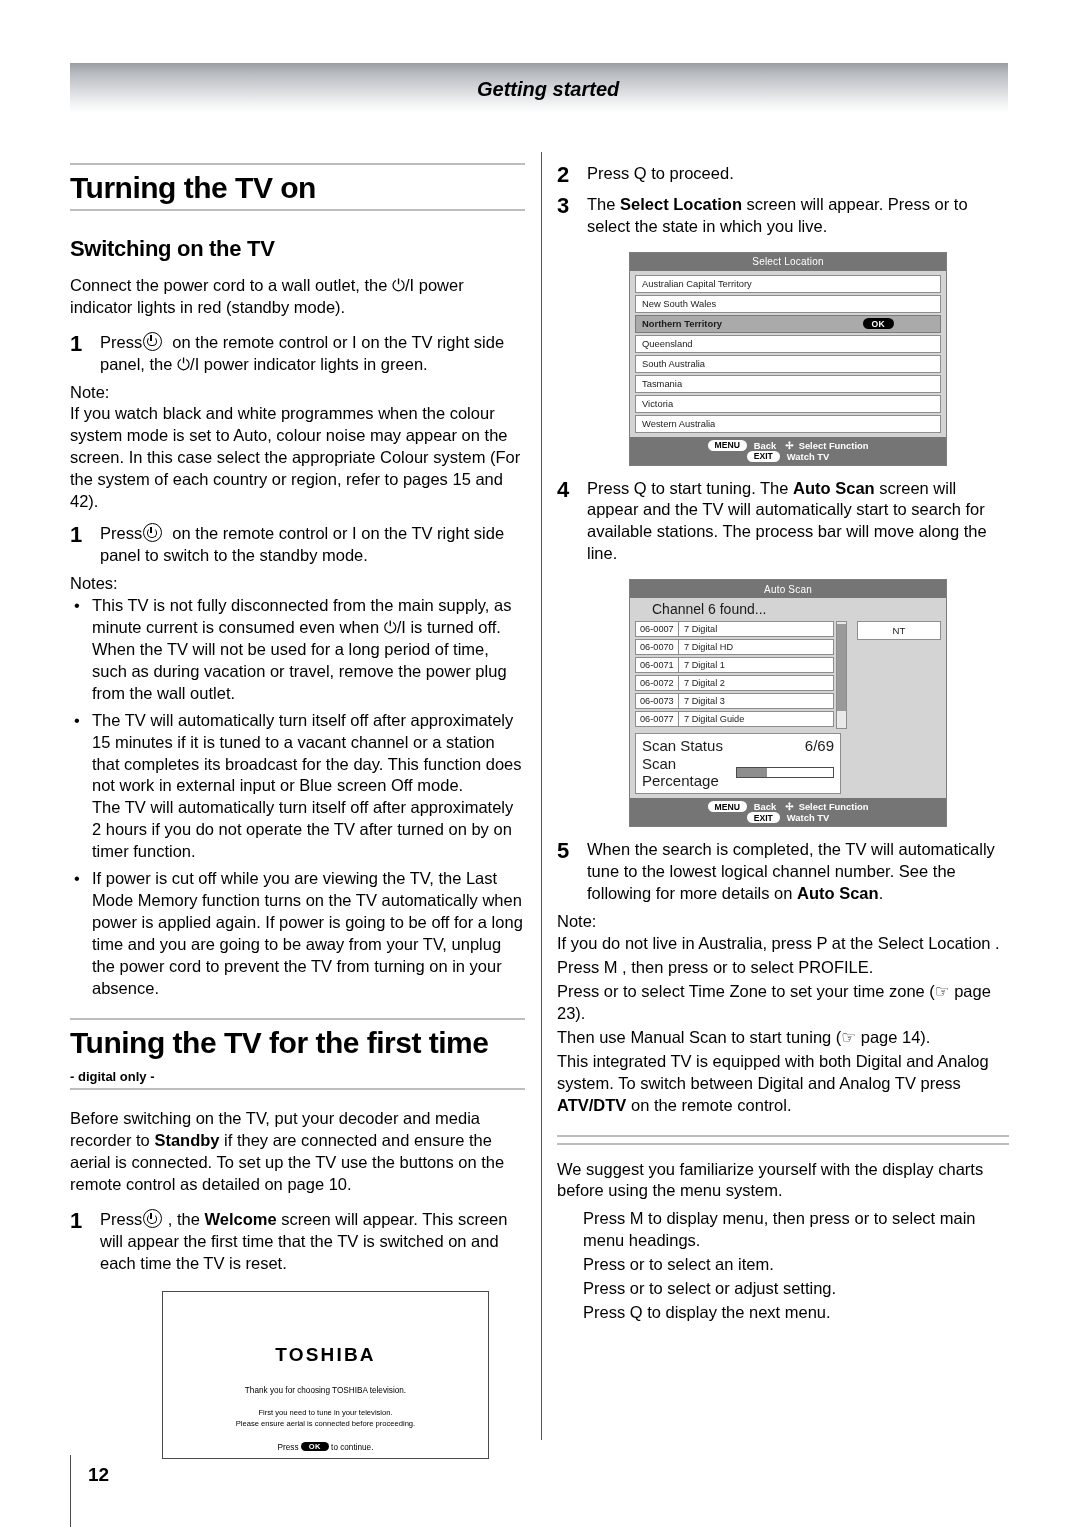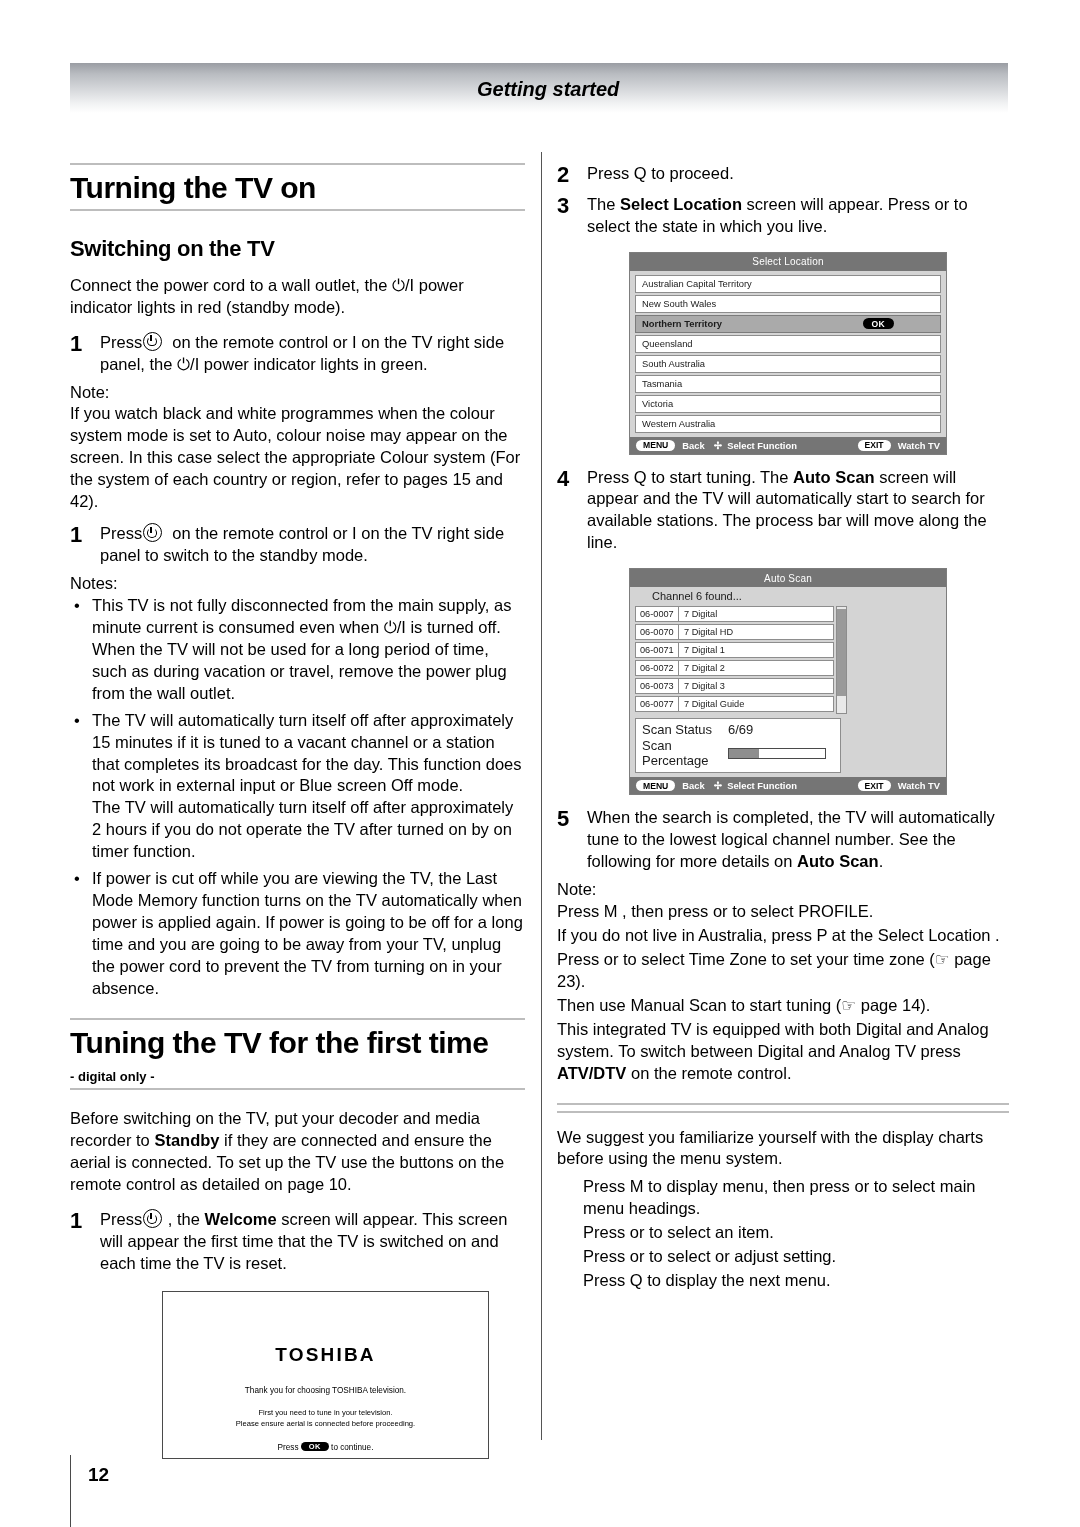--- a/index.html
+++ b/index.html
@@ -272,37 +272,38 @@
   .osd-footer {
     background: #757575;
     color: #ffffff;
     font-weight: bold;
     font-size: 9.4px;
     padding: 3px 6px;
     margin-top: 4px;
     display: flex;
     align-items: center;
     justify-content: space-between;
+    flex-direction: column;
   }
   .osd-pill {
     display: inline-block;
     background: #ffffff;
     color: #000000;
     font-weight: bold;
     border-radius: 7px;
     font-size: 8.6px;
     padding: 0.5px 7px;
     margin-right: 4px;
   }
   .osd-foot-left, .osd-foot-right { display: flex; align-items: center; gap: 3px; }
   .dpad { font-size: 10px; margin: 0 2px 0 6px; }
 
   
   .scan-found {
-    font-size: 11px;
+    font-size: 14px;
     color: #1b1b1b;
     padding: 3px 0 4px 22px;
   }
   .scan-main { display: flex; gap: 0px; padding: 0 5px; }
   .scan-listwrap { display: flex; flex: 0 0 212px; }
   .scan-list { flex: 1 1 auto; }
   .scan-line { display: flex; margin-bottom: 2px; }
   .scan-ch {
     background: #fff;
     border: 1px solid #8d8d8d;
@@ -346,21 +347,21 @@
   }
   .scan-status {
     background: #fff;
     border: 1px solid #8d8d8d;
     margin: 4px 5px 0 5px;
     padding: 3px 6px;
     width: 206px;
     box-sizing: border-box;
     color: #1b1b1b;
   }
-  .ss-line { display: flex; align-items: center; font-size: 13px; margin-bottom: 1px; }
+  .ss-line { display: flex; align-items: center; font-size: 15px; margin-bottom: 1px; justify-content: space-between; }
   .ss-label { width: 86px; flex: 0 0 86px; }
   .ss-bar {
     width: 96px;
     height: 9px;
     border: 1px solid #4a4a4a;
     background: #ffffff;
     position: relative;
   }
   .ss-fill {
     position: absolute;
@@ -529,20 +530,23 @@
           </div>
           <div class="scan-line">
             <span class="scan-ch">06-0077</span>
             <span class="scan-name">7 Digital Guide</span>
           </div>
         </div>
         <div class="scan-scroll">
           <div class="scan-thumb"></div>
         </div>
       </div>
+      <div class="scan-right">
+        <div class="scan-region">NT</div>
+      </div>
     </div>
     <div class="scan-status">
       <div class="ss-line">
         <span class="ss-label">Scan Status</span>
         <span>6/69</span>
       </div>
       <div class="ss-line">
         <span class="ss-label">Scan Percentage</span>
         <span class="ss-bar">
             <span class="ss-fill" id="scanFill" style="width: 31%;"></span>
@@ -562,22 +566,22 @@
       </span>
     </div>
   </div>
 
   <div class="step" style="margin-top:12px">
     <div class="step-num">5</div>
     <div class="step-body"><span>When the search is completed, the TV will automatically tune to the lowest logical channel number. See the following for more details on </span><b>Auto Scan</b><span>.</span></div>
   </div>
 
   <p class="note-label">Note:</p>
+  <p class="note-text" style="margin-bottom:2px">If you do not live in Australia, press P at the Select Location .</p>
   <p class="note-text" style="margin-bottom:2px">Press M , then press  or  to select PROFILE.</p>
-  <p class="note-text" style="margin-bottom:2px">If you do not live in Australia, press P at the Select Location .</p>
   <p class="note-text" style="margin-bottom:2px">Press  or  to select Time Zone to set your time zone (☞ page 23).</p>
   <p class="note-text" style="margin-bottom:2px">Then use Manual Scan to start tuning (☞ page 14).</p>
   <p class="note-text"><span>This integrated TV is equipped with both Digital and Analog system. To switch between Digital and Analog TV press </span><b>ATV/DTV</b><span> on the remote control.</span></p>
 
   <div class="h1-block" style="margin-top:18px">
     <div class="h1-rule-top"></div>
     <div class="h1-rule-bot"></div>
   </div>
 
   <p class="body" style="margin-top:14px;margin-bottom:6px">We suggest you familiarize yourself with the display charts before using the menu system.</p>

